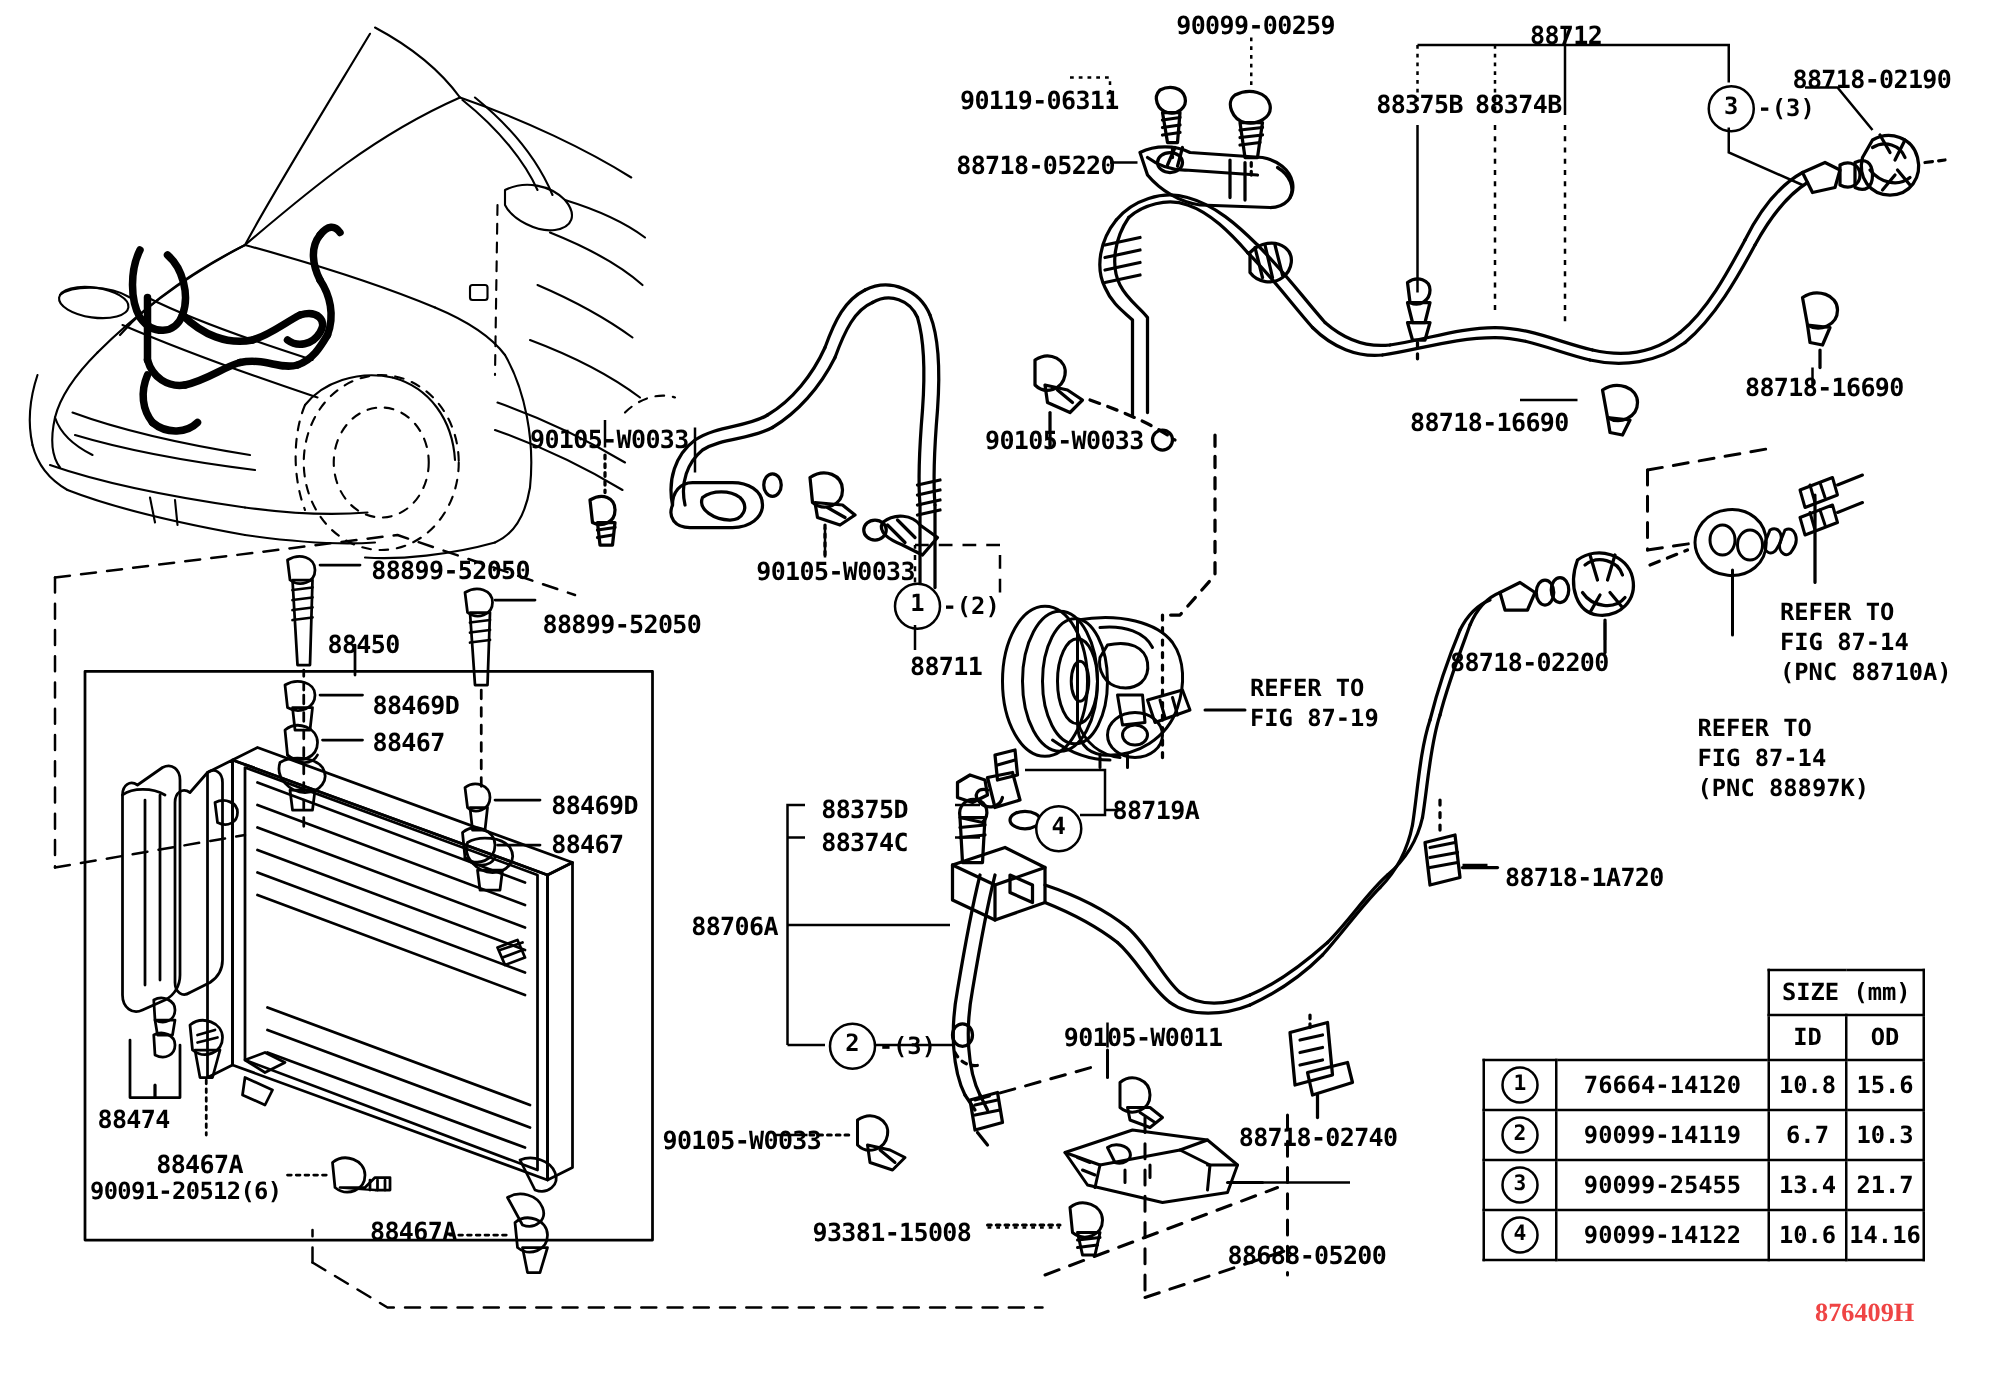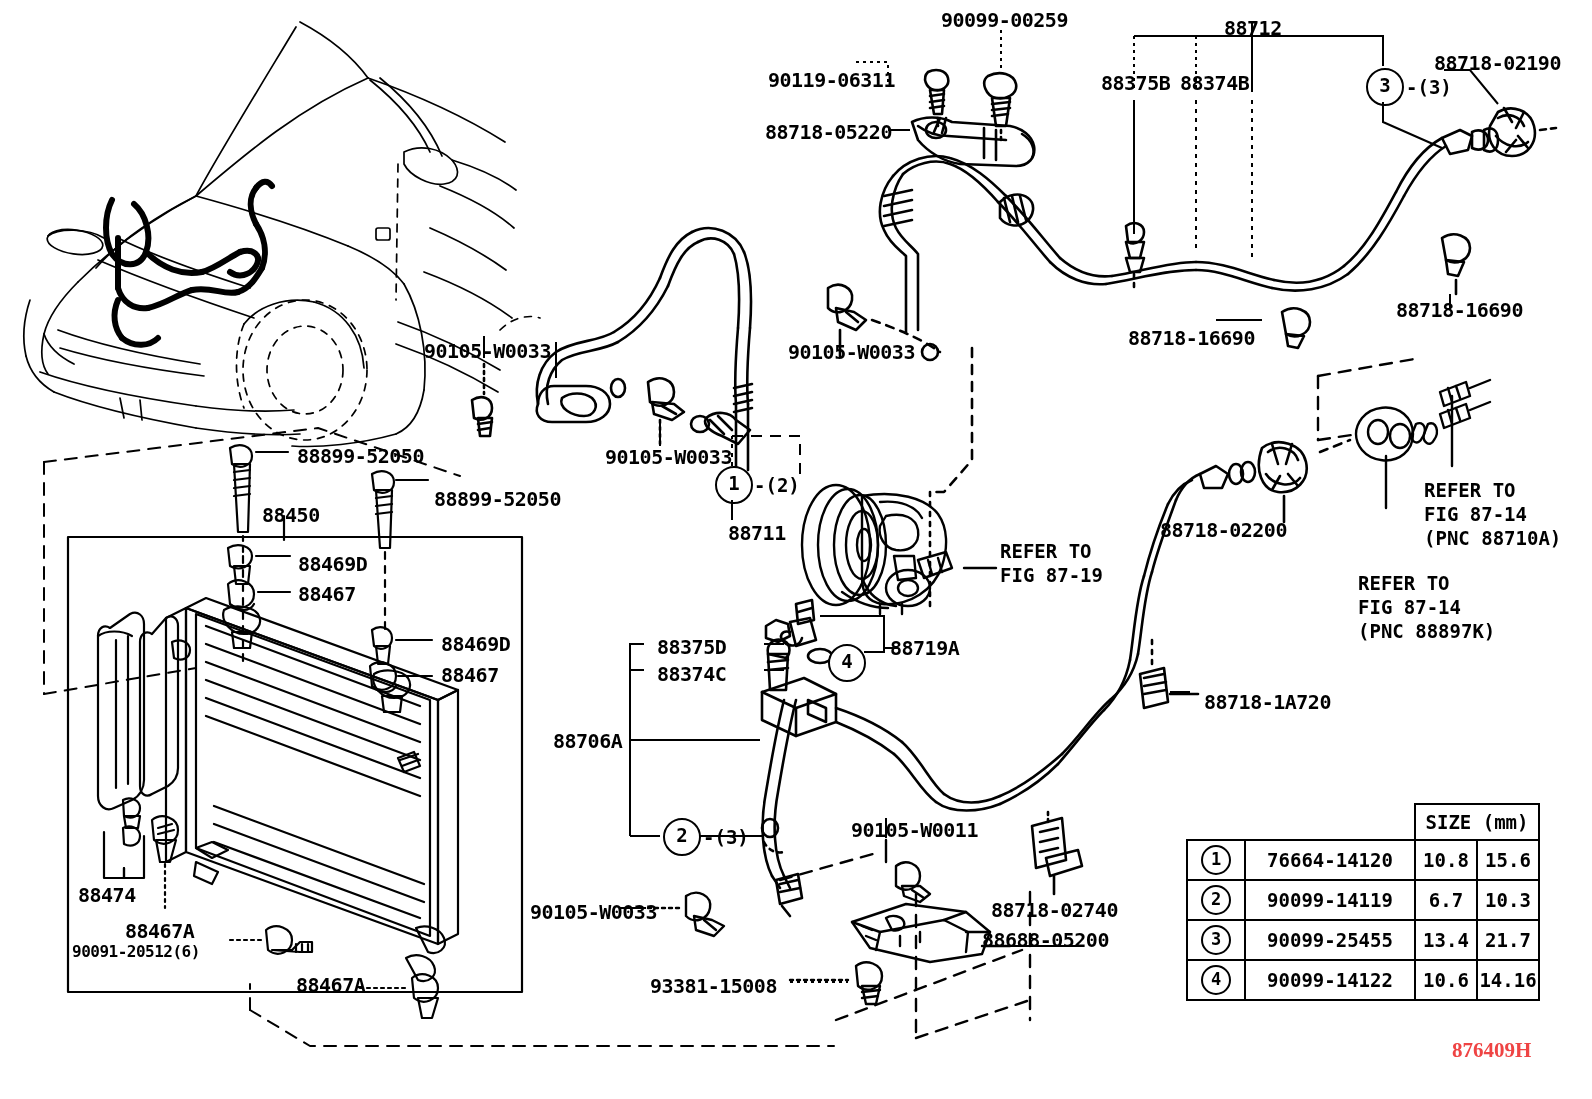--- a/index.html
+++ b/index.html
@@ -3,27 +3,27 @@
 <meta charset="utf-8">
 <style>
   html,body{margin:0;padding:0;background:#ffffff;}
   body{width:1592px;height:1099px;position:relative;overflow:hidden;
        font-family:"DejaVu Sans Mono","Liberation Mono",monospace;color:#000;}
   #sheet{position:absolute;left:0;top:0;width:1592px;height:1099px;}
   svg.layer{position:absolute;left:0;top:0;width:1592px;height:1099px;}
   .lbl{position:absolute;font-family:"DejaVu Sans Mono","Liberation Mono",monospace;
        font-weight:bold;font-size:20px;letter-spacing:-0.5px;white-space:nowrap;color:#000;
        line-height:1.05;}
-  .lbl.sm{font-size:16px;}
+  .lbl.sm{font-size:19px;}
   .refer{position:absolute;font-family:"DejaVu Sans Mono","Liberation Mono",monospace;
          font-weight:bold;font-size:19px;line-height:1.25;white-space:pre;color:#000;}
   .figid{position:absolute;font-family:Liberation Serif, serif;
          font-weight:bold;font-size:21px;color:#ef4444;}
   
-  #sizetable{position:absolute;border-collapse:collapse;margin-top:28px;}
+  #sizetable{position:absolute;border-collapse:collapse;}
   #sizetable td,#sizetable th{border:2px solid #000;font-family:"DejaVu Sans Mono","Liberation Mono",monospace;
         font-weight:bold;font-size:19px;text-align:center;color:#000;background:#fff;padding:0;}
   .tbl-num{width:56px;height:38px;}
   .tbl-pn{width:168px;height:38px;}
   .tbl-v{width:60px;height:38px;}
   .circ{display:inline-block;width:26px;height:26px;border:2px solid #000;border-radius:50%;
         line-height:24px;font-size:17px;text-align:center;font-weight:bold;}
   .cbadge{position:absolute;width:34px;height:34px;border:2.5px solid #000;border-radius:50%;
         background:#fff;line-height:31px;text-align:center;font-weight:bold;font-size:19px;
         font-family:"DejaVu Sans Mono","Liberation Mono",monospace;}
@@ -506,21 +506,21 @@
     <div class="lbl" style="left:125px;top:921px;">88467A</div>
     <div class="lbl sm" style="left:72px;top:944px;">90091-20512(6)</div>
     <div class="lbl" style="left:296px;top:975px;">88467A</div>
     <div class="lbl" style="left:657px;top:637px;">88375D</div>
     <div class="lbl" style="left:657px;top:664px;">88374C</div>
     <div class="lbl" style="left:890px;top:638px;">88719A</div>
     <div class="lbl" style="left:553px;top:731px;">88706A</div>
     <div class="lbl" style="left:851px;top:820px;">90105-W0011</div>
     <div class="lbl" style="left:530px;top:902px;">90105-W0033</div>
     <div class="lbl" style="left:991px;top:900px;">88718-02740</div>
-    <div class="lbl" style="left:982px;top:930px;text-align:center;">88688-05200</div>
+    <div class="lbl" style="left:982px;top:994px;text-align:center;">88688-05200</div>
     <div class="lbl" style="left:650px;top:976px;">93381-15008</div>
     <div class="lbl" style="left:1160px;top:520px;">88718-02200</div>
     <div class="lbl" style="left:1204px;top:692px;">88718-1A720</div>
   </div>
 
   <div class="refer" style="left:1000px;top:540px;">REFER TO
 FIG 87-19</div>
   <div class="refer" style="left:1424px;top:479px;">REFER TO
 FIG 87-14
 (PNC 88710A)</div>
@@ -585,20 +585,26 @@
   </svg>
 
   <table id="sizetable" style="left:1186px;top:775px;">
     <tbody>
         <tr>
       <td style="border:none;background:transparent;"></td>
       <td style="border:none;background:transparent;"></td>
       <td colspan="2" class="tbl-v" style="height:34px;">SIZE (mm)</td>
     </tr>
     <tr>
+      <td style="border:none;background:transparent;"></td>
+      <td style="border:none;background:transparent;"></td>
+      <td class="tbl-v" style="height:34px;">ID</td>
+      <td class="tbl-v" style="height:34px;">OD</td>
+    </tr>
+    <tr>
       <td class="tbl-num"><span class="circ">1</span></td>
       <td class="tbl-pn">76664-14120</td>
       <td class="tbl-v">10.8</td>
       <td class="tbl-v">15.6</td>
     </tr>
     <tr>
       <td class="tbl-num"><span class="circ">2</span></td>
       <td class="tbl-pn">90099-14119</td>
       <td class="tbl-v">6.7</td>
       <td class="tbl-v">10.3</td>

